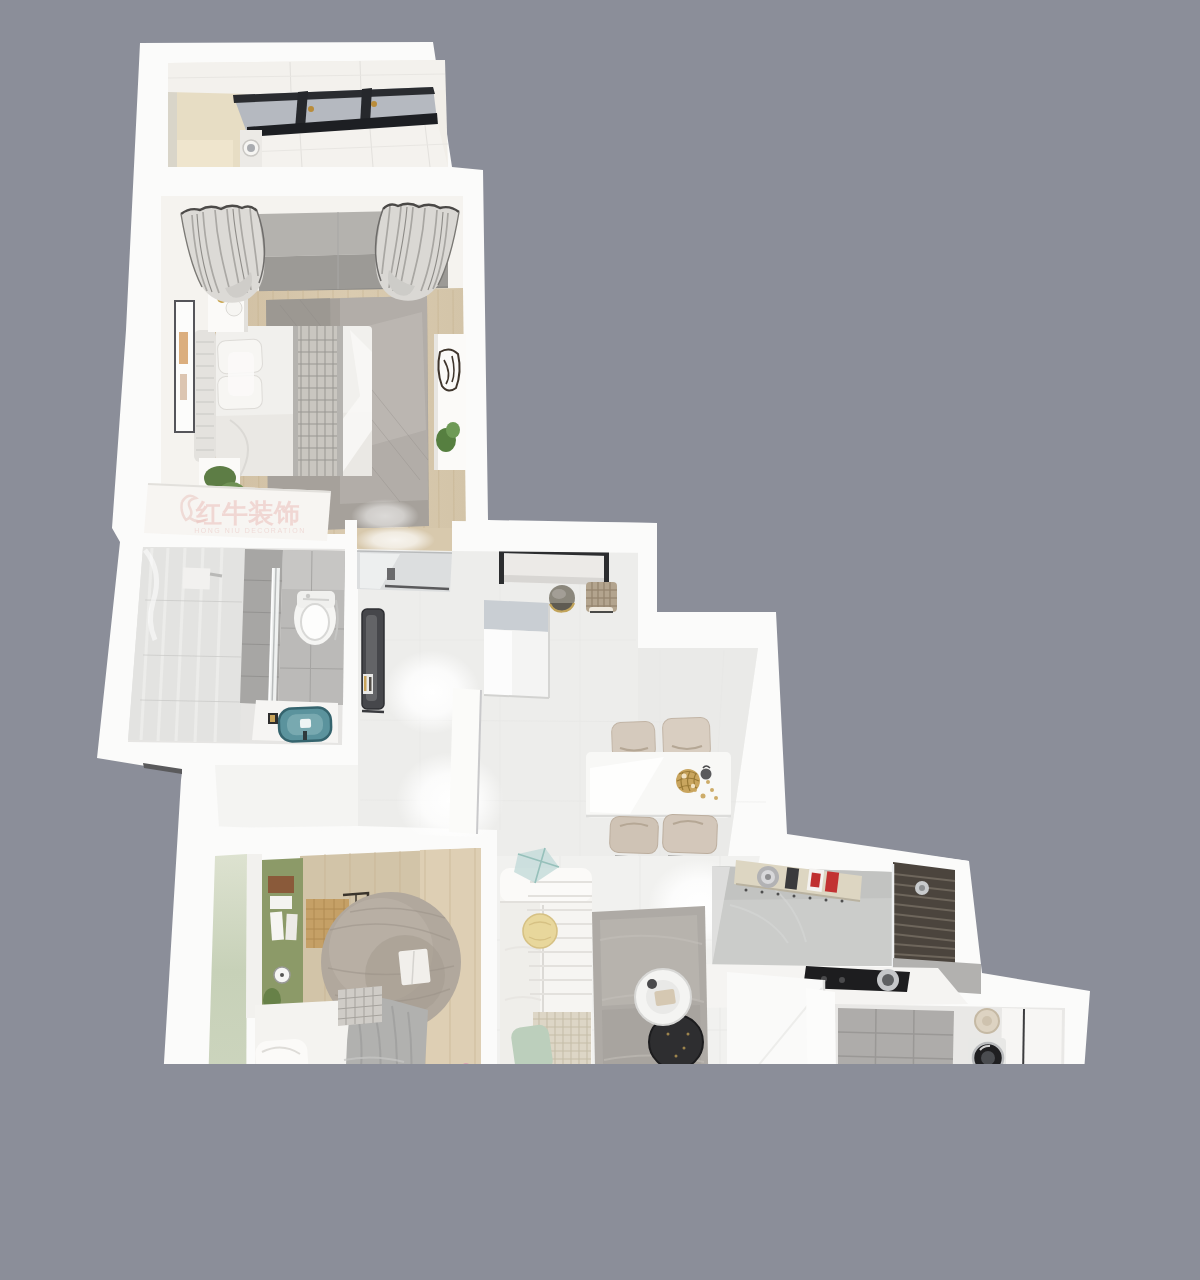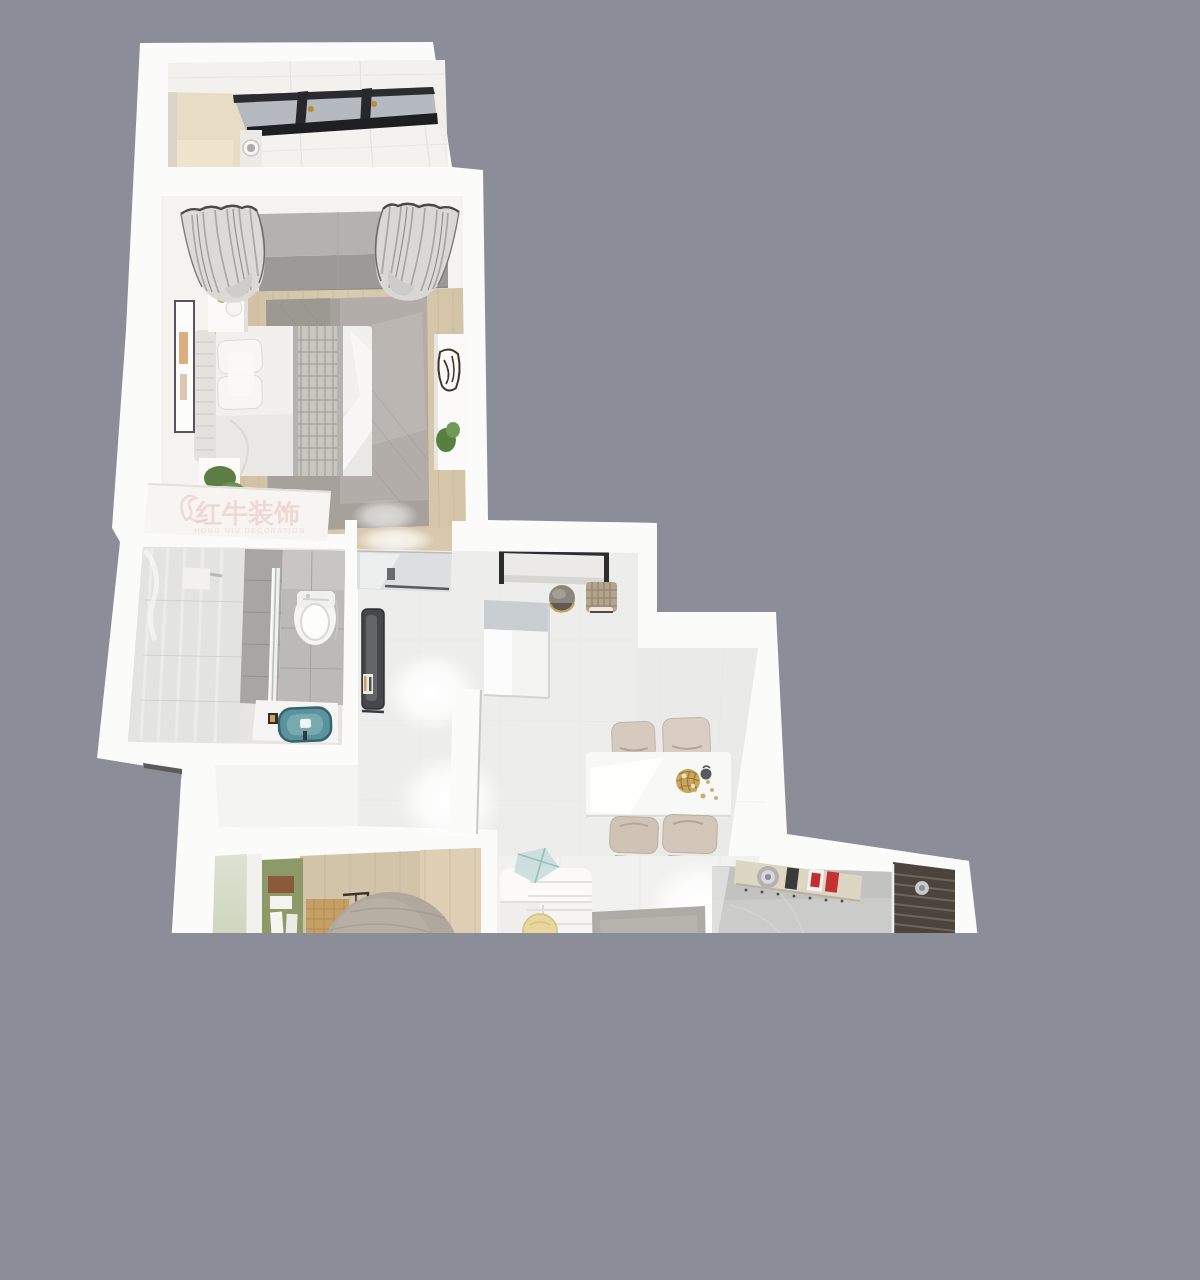--- a/index.html
+++ b/index.html
@@ -1,16 +1,16 @@
 <!DOCTYPE html>
 <html><head>
 <meta charset="utf-8">
 <style>
   html,body{margin:0;padding:0;background:#8b8e99;font-family:"Liberation Sans",sans-serif;}
-  #stage{position:relative;width:1200px;height:933px;overflow:hidden;}
+  #stage{position:relative;width:1200px;height:1064px;overflow:hidden;}
   text{font-family:"Liberation Sans",sans-serif;}
 </style>
 </head>
 <body>
 <div id="stage">
 <svg width="1200" height="1280" viewBox="0 0 1200 1280" xmlns="http://www.w3.org/2000/svg">
 <defs>
   <radialGradient id="glare" cx="50%" cy="50%" r="50%">
     <stop offset="0%" stop-color="#ffffff" stop-opacity="1"></stop>
     <stop offset="55%" stop-color="#ffffff" stop-opacity="0.8"></stop>

